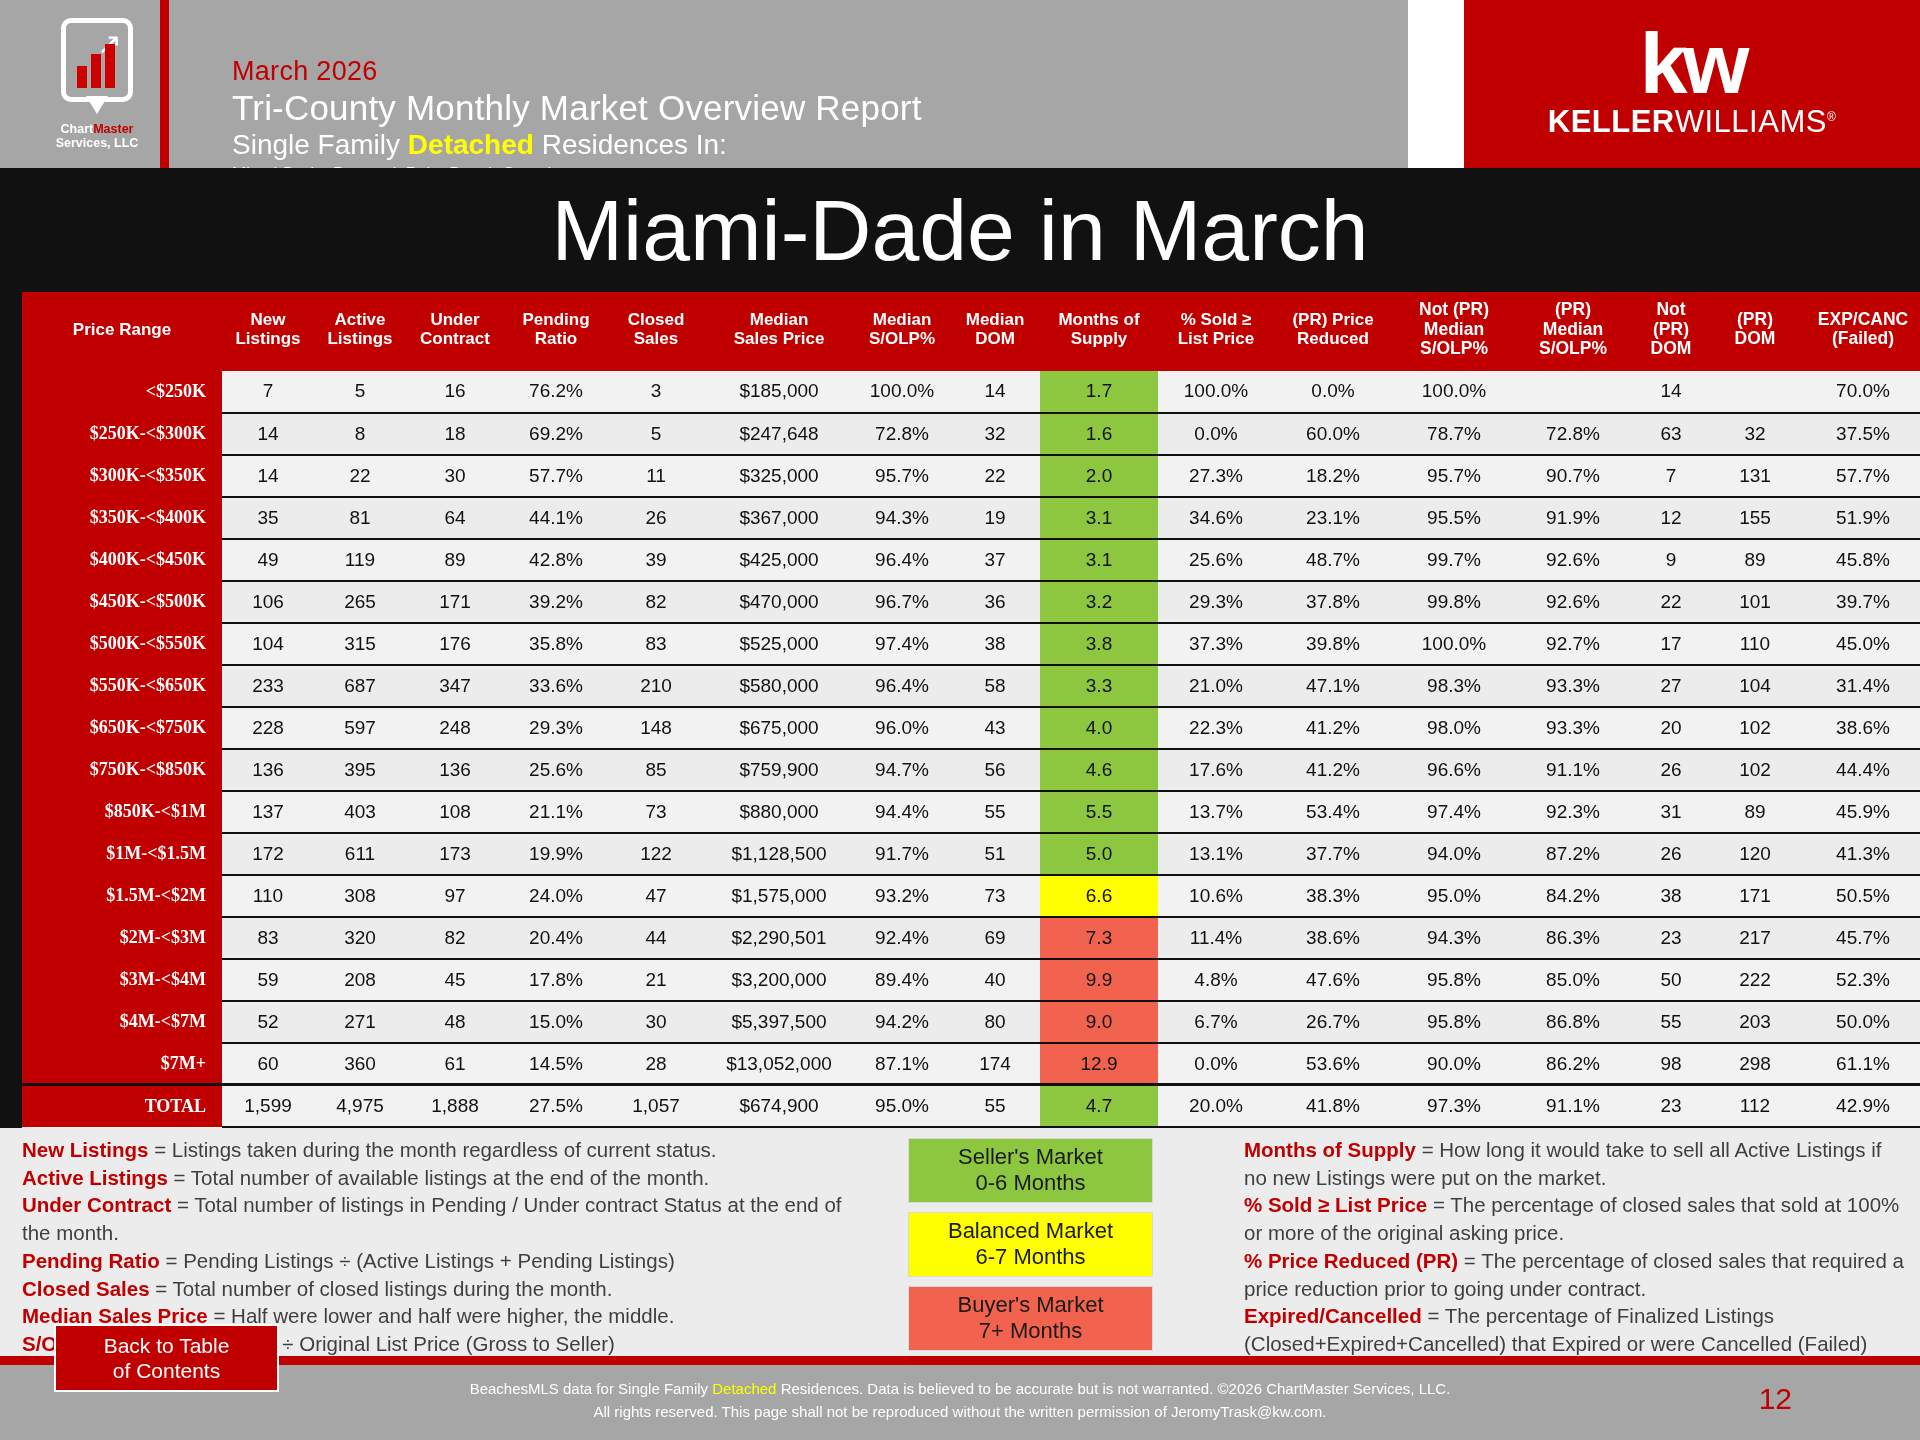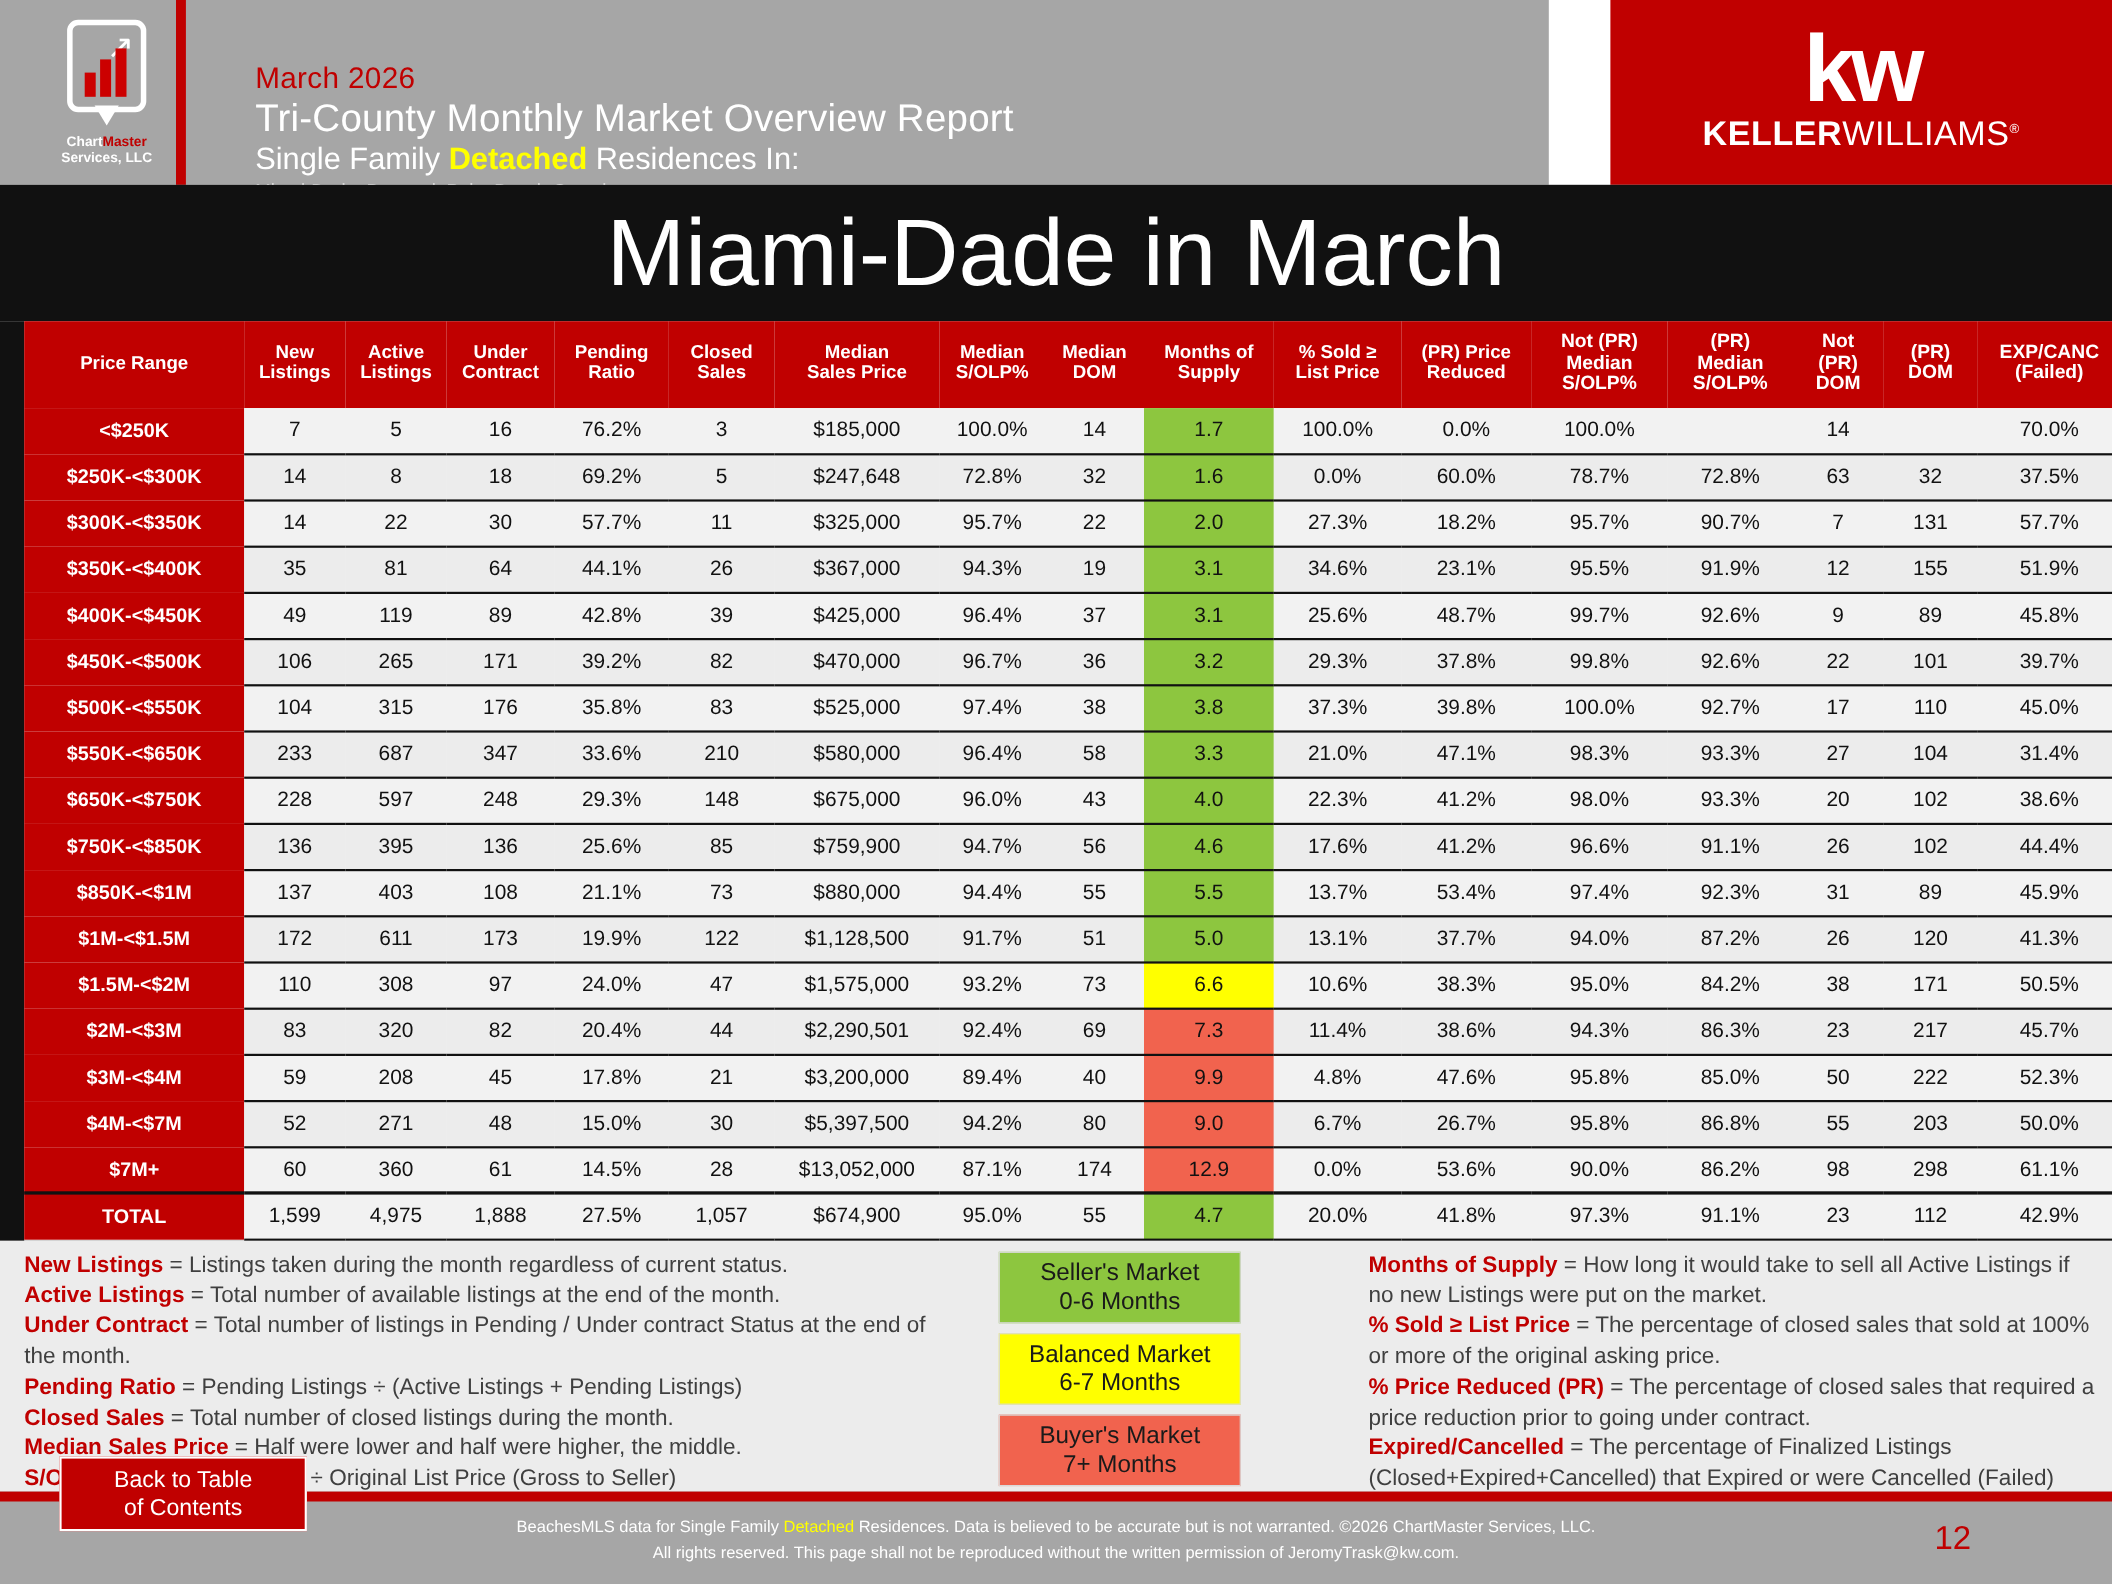--- a/index.html
+++ b/index.html
@@ -48,39 +48,40 @@
     background:#c00000; color:#ffffff; font-size:17px; font-weight:bold;
     padding:8px 2px 12px; vertical-align:middle; line-height:1.12; text-align:center;
   }
   table.mkt thead th.pr-head { font-size:17.5px; }
   table.mkt tbody td {
     font-size:19px; color:#111; text-align:center; height:42px; padding:0;
     border-bottom:2.5px solid #111111; background:#f2f2f2; font-weight:400;
   }
   table.mkt tbody tr:nth-child(even) td { background:#ececec; }
   table.mkt tbody td.rng {
-    background:#c00000 !important; color:#ffffff; font-weight:bold; font-size:18px; padding-right:0;
+    background:#c00000 !important; color:#ffffff; font-weight:bold; font-size:18px; text-align:right; padding-right:16px;
     border-bottom:none;
+    font-family:Liberation Serif, serif;
   }
   td.mos { font-weight:400; }
   td.mos.g { background:#8dc63f !important; }
   td.mos.y { background:#ffff00 !important; }
   td.mos.r { background:#f1634e !important; }
   tr.total td { font-weight:bold; font-size:20px; border-bottom:none; background:#f2f2f2 !important; }
   tr.total td.rng { font-size:19px; text-align:center; padding-right:0; }
   tr.total td.mos.g { background:#8dc63f !important; }
   tr.total { border-top:3px solid #111; }
   tr.row-last td { border-bottom:3.5px solid #111111; }
 
   
   .legend { position:relative; height:232px; background:#ececec; padding:10px 0 0 0; }
   .defs-left { position:absolute; left:22px; top:8px; width:850px; font-size:20.5px; line-height:1.355; color:#3f3f3f; }
   .defs-right { position:absolute; left:1244px; top:8px; width:660px; font-size:20.5px; line-height:1.355; color:#3f3f3f; }
   .defs-left b, .defs-right b { color:#c00000; font-weight:bold;margin-top:22px; }
-  .mkt-keys { position:absolute; left:908px; top:10px; width:220px; }
+  .mkt-keys { position:absolute; left:908px; top:10px; width:245px; }
   .mkt-key { height:65px; margin-bottom:9px; display:flex; flex-direction:column; align-items:center; justify-content:center;
              font-size:22px; color:#1a1a1a; line-height:1.2; border:1px solid #d9d9d9;}
   .mkt-key.g { background:#8dc63f; }
   .mkt-key.y { background:#ffff00; }
   .mkt-key.r { background:#f1634e; }
 
   
   .footer { position:absolute; left:0; bottom:0; width:1920px; height:84px; background:#a6a6a6; }
   .footer-topline { position:absolute; left:0; top:0; width:1920px; height:9px; background:#c00000; }
   .btn-toc { position:absolute; left:54px; top:-32px; width:225px; height:68px; background:#c00000; color:#ffffff;

